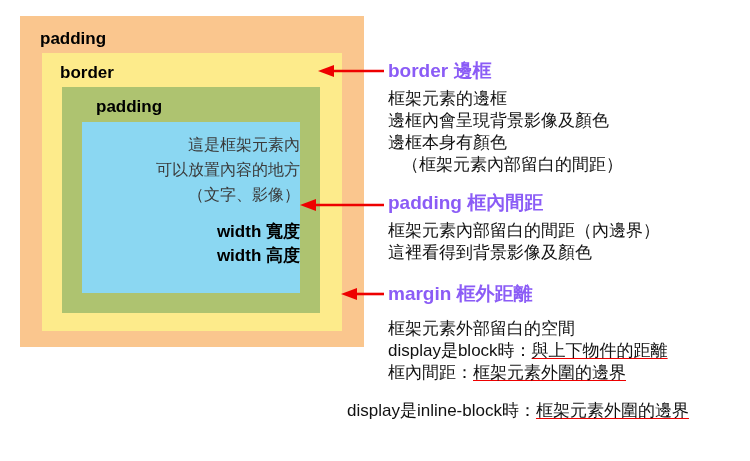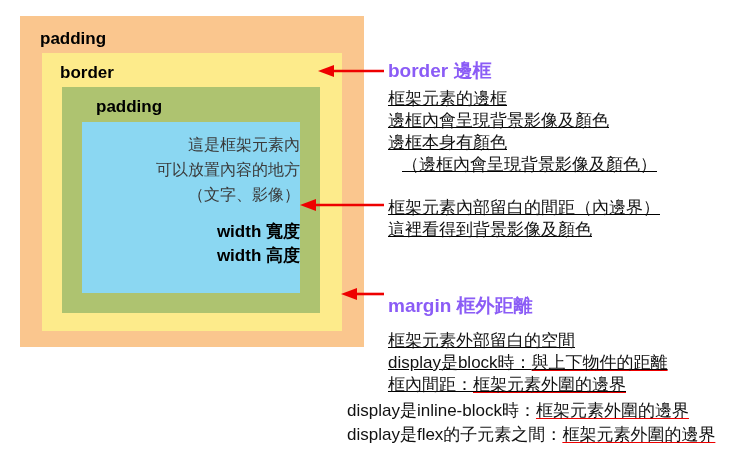--- a/index.html
+++ b/index.html
@@ -113,25 +113,25 @@
     line-height: 1.2;
     white-space: nowrap;
   }
   .ann-line {
     font-size: 17px;
     line-height: 22px;
     color: #111111;
     white-space: nowrap;
   }
   .ann-line.indent { padding-left: 14px; }
-  .ann-body { margin-top: 5px; text-decoration: underline; }
+  .ann-body { margin-top: 5px; }
 
   #annotation-border { top: 60px; }
   #annotation-padding { top: 192px; }
-  #annotation-margin { top: 283px; margin-top: 12px; }
+  #annotation-margin { top: 283px; }
   #annotation-margin .ann-body { margin-top: 12px; }
 
   .u-red {
     text-decoration: underline;
     text-decoration-color: #ee0000;
     text-underline-offset: 2px;
   }
 
   
   #bottom-notes {
@@ -187,25 +187,26 @@
     <polygon points="0,7 16,1 16,13" fill="#ee0000"></polygon>
   </svg>
 </div>
 
 <div class="annotation" id="annotation-border">
   <div class="ann-title">border 邊框</div>
   <div class="ann-body">
     <div class="ann-line">框架元素的邊框</div>
     <div class="ann-line">邊框內會呈現背景影像及顏色</div>
     <div class="ann-line">邊框本身有顏色</div>
-    <div class="ann-line indent">（邊框內會呈現背景影像及顏色）</div>
+    <div class="ann-line indent">（框架元素內部留白的間距）</div>
   </div>
 </div>
 
 <div class="annotation" id="annotation-padding">
+  <div class="ann-title">padding 框內間距</div>
   <div class="ann-body">
     <div class="ann-line">框架元素內部留白的間距（內邊界）</div>
     <div class="ann-line">這裡看得到背景影像及顏色</div>
   </div>
 </div>
 
 <div class="annotation" id="annotation-margin">
   <div class="ann-title">margin 框外距離</div>
   <div class="ann-body">
     <div class="ann-line">框架元素外部留白的空間</div>
@@ -215,16 +216,13 @@
     <div class="ann-line">
       <span>框內間距：</span><span class="u-red">框架元素外圍的邊界</span>
     </div>
   </div>
 </div>
 
 <div id="bottom-notes">
   <div class="ann-line">
     <span>display是inline-block時：</span><span class="u-red">框架元素外圍的邊界</span>
   </div>
-  <div class="ann-line">
-    <span>display是flex的子元素之間：</span><span class="u-red">框架元素外圍的邊界</span>
-  </div>
 </div>
 
 </body></html>

